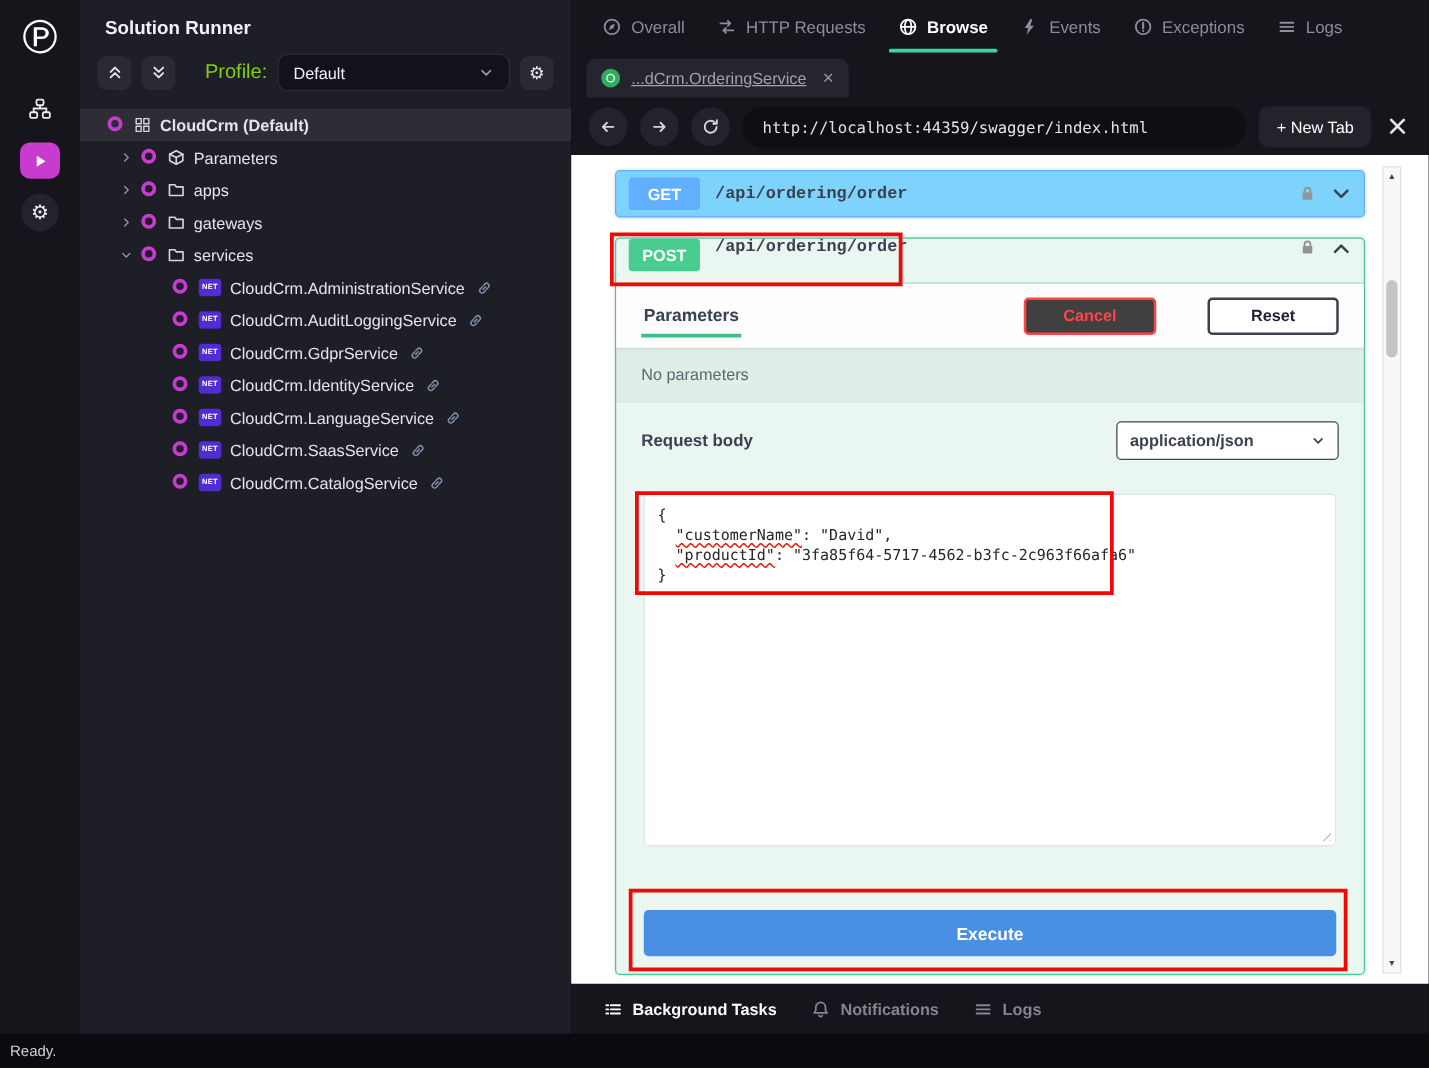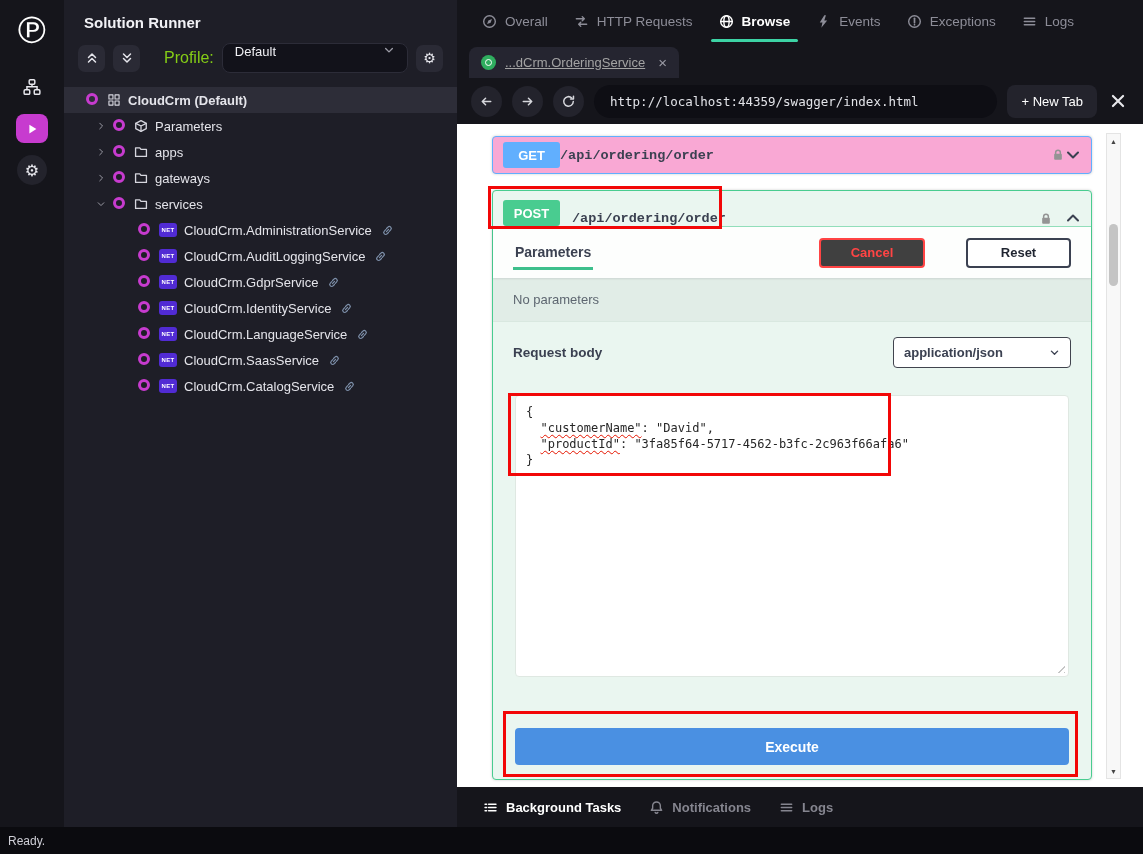--- a/index.html
+++ b/index.html
@@ -17,21 +17,21 @@
   .rail-btn.active svg { width:14px; height:14px; }
   .rail-btn.circle { background:#23232c; border-radius:50%; width:30px; height:30px; font-size:16px; }
 
   
   .panel { width:393px; background:#1e1e27; flex:none; display:flex; flex-direction:column; overflow:hidden; }
   .panel-title { color:#f2f2f6; font-size:15px; font-weight:bold; padding:14px 0 0 20px; }
   .panel-toolbar { display:flex; align-items:center; gap:8px; padding:12px 14px 12px 14px; }
   .sq-btn { width:27px; height:27px; background:#2a2a35; border:none; border-radius:7px; color:#e6e6ec; display:flex; align-items:center; justify-content:center; cursor:pointer; font-size:14px; flex:none; }
   .sq-btn svg { width:14px; height:14px; }
   .profile-label { color:#84cc16; font-size:16px; margin-left:16px; }
-  .profile-select { flex:1; height:30px; background:#12121a; border:1px solid #2c2c38; border-radius:8px; display:flex; padding:0 12px; color:#f0f0f4; font-size:13px; cursor:pointer; }
+  .profile-select { flex:1; height:30px; background:#12121a; border:1px solid #2c2c38; border-radius:8px; display:flex; align-items:center; padding:0 12px; color:#f0f0f4; font-size:13px; cursor:pointer; }
   .profile-select .spacer { flex:1; }
   .profile-select svg { width:12px; height:12px; color:#9b9ba6; }
   .tree { flex:1; overflow:hidden; padding-top:2px; }
   .tree-row { height:26px; display:flex; align-items:center; gap:7px; color:#e4e4ea; font-size:13px; cursor:pointer; white-space:nowrap; }
   .tree-row.kind-root { padding-left:22px; font-weight:bold; }
   .tree-row.kind-folder { padding-left:32px; }
   .tree-row.kind-service { padding-left:74px; }
   .tree-row.highlighted { background:#2d2d38; }
   .tree-row.selected { background:#0e0e15; }
   .tree-row .icon { display:inline-flex; width:14px; height:14px; color:#d6d6de; flex:none; }
@@ -59,23 +59,23 @@
   .navbar { height:46px; display:flex; align-items:center; gap:10px; padding:0 14px; flex:none; }
   .nav-btn { width:31px; height:31px; border-radius:50%; border:none; background:#23232c; color:#d6d7dc; display:flex; align-items:center; justify-content:center; cursor:pointer; flex:none; }
   .nav-btn svg { width:15px; height:15px; }
   .url-bar { flex:1; height:33px; background:#0e0e14; border-radius:17px; display:flex; align-items:center; padding:0 16px; color:#e2e3e8; font-size:12.5px; cursor:text; overflow:hidden; }
   .new-tab-btn { height:33px; background:#23232c; border:none; border-radius:8px; color:#fff; font-size:13px; padding:0 14px; cursor:pointer; flex:none; }
   .pane-x { width:18px; height:18px; color:#e8e8ec; display:flex; margin:0 2px; cursor:pointer; flex:none; }
 
   
   .content { flex:1; position:relative; background:#ffffff; padding:12px 51px 0 35px; overflow:hidden; min-height:0; }
   .opblock { border-radius:4px; box-shadow:0 0 3px rgba(0,0,0,.19); }
-  .opblock.get { height:38px; border:1px solid #61affe; background:#f9a8d4; display:flex; align-items:center; gap:0; padding:0 10px; margin-bottom:16px; cursor:pointer;text-align:center; }
+  .opblock.get { height:38px; border:1px solid #61affe; background:#7dd3fc; display:flex; align-items:center; gap:12px; padding:0 10px; margin-bottom:16px; cursor:pointer;text-align:center; }
   .opblock.post { border:1px solid #49cc90; background:#eaf6f0; }
-  .op-header { height:36px; display:flex; align-items:flex-end; gap:12px; padding:0 10px; border-bottom:1px solid rgba(73,204,144,.55); cursor:pointer; }
+  .op-header { height:36px; display:flex; align-items:flex-start; gap:12px; padding:0 10px; border-bottom:1px solid rgba(73,204,144,.55); cursor:pointer; }
   .method { width:57px; height:26px; border-radius:3px; color:#fff; font-size:13px; font-weight:bold; display:flex; align-items:center; justify-content:center; flex:none; }
   .method.get { background:#61affe; }
   .method.post { background:#49cc90; }
   .path { font-size:13.5px; font-weight:bold; color:#3b4151;font-family:Liberation Mono, monospace; }
   .spacer { flex:1; }
   .row-ic { display:inline-flex; flex:none; }
 
   .sec-header { min-height:48px; background:rgba(255,255,255,.87); display:flex; align-items:center; padding:8px 20px; box-shadow:0 1px 2px rgba(0,0,0,.1); }
   .sec-title { font-size:14px; font-weight:bold; color:#3b4151; padding:9px 2px 7px; border-bottom:3px solid #3dbf8c; }
   .btn-cancel { width:106px; height:30px; background:#404040; border:2px solid #f44; border-radius:4px; color:#f44; font-size:13px; font-weight:bold; margin-right:20px; cursor:pointer; }

